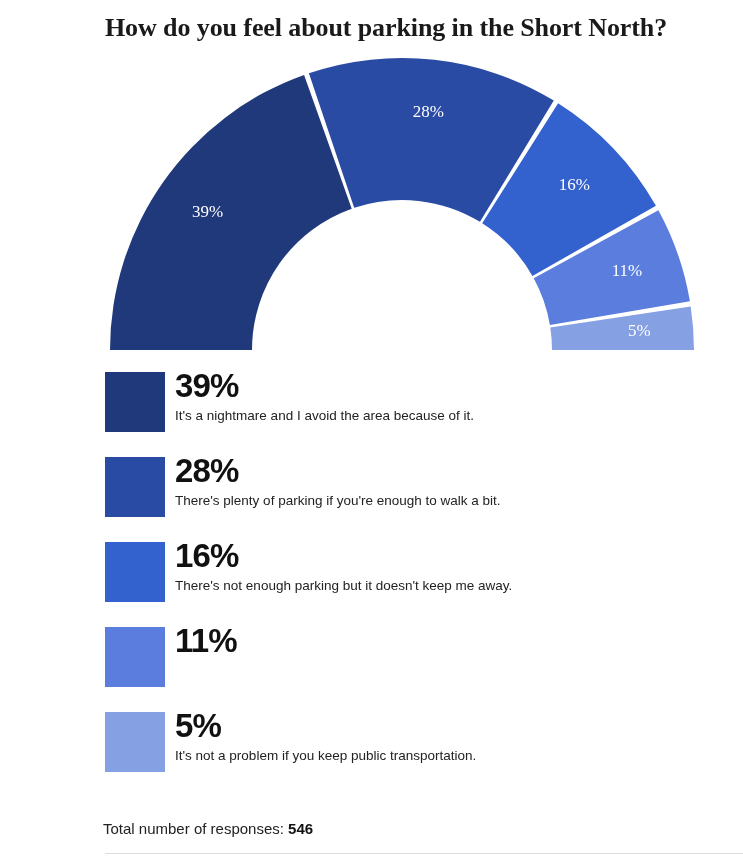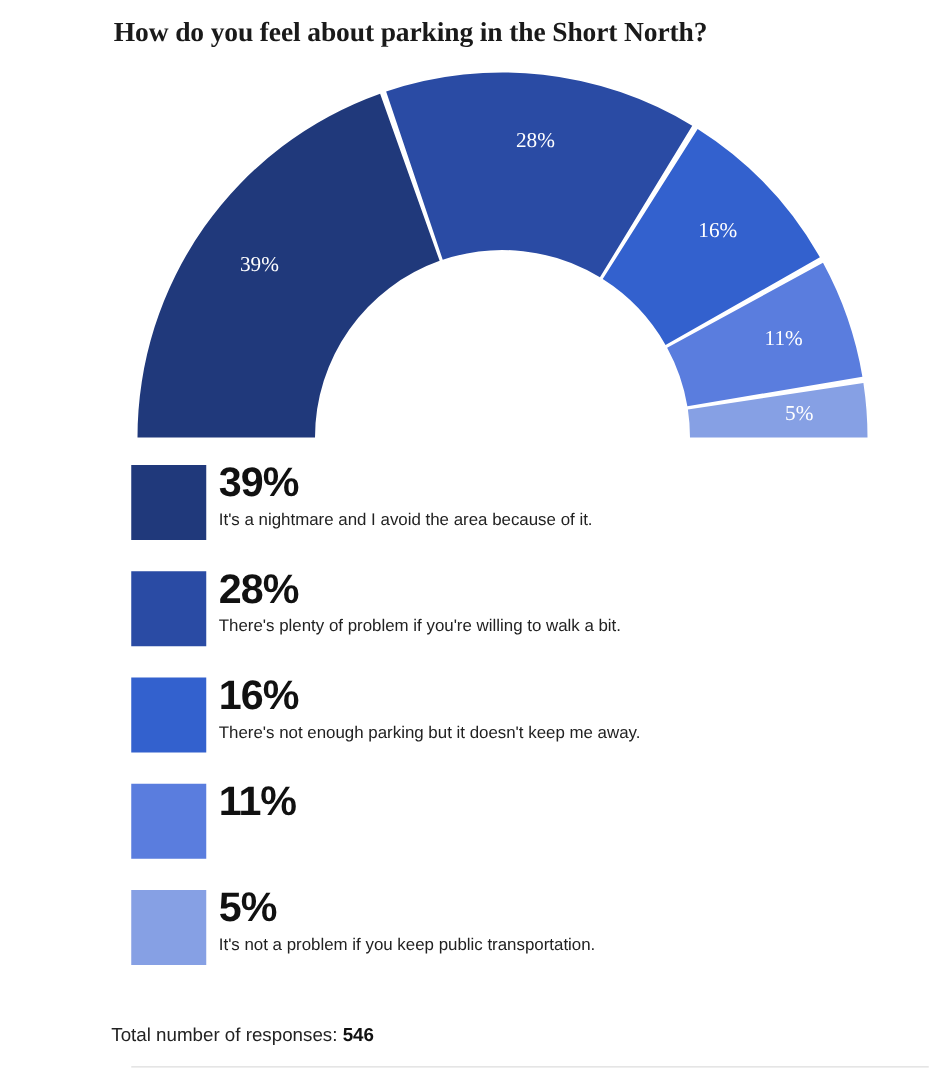--- a/index.html
+++ b/index.html
@@ -12,25 +12,25 @@
     height: 859px;
     position: relative;
     overflow: hidden;
     font-family: "Liberation Sans", sans-serif;
     -webkit-font-smoothing: antialiased;
   }
 
   
   #chart-title {
     position: absolute;
-    left: 91px;
+    left: 105px;
     top: 13px;
     width: 600px;
     font-family: "Liberation Serif", serif;
-    font-size: 22px;
+    font-size: 26px;
     font-weight: bold;
     color: #1a1a1a;
     letter-spacing: -0.1px;
     white-space: nowrap;
   }
 
   
   #donut-wrap {
     position: absolute;
     left: 0px;
@@ -86,21 +86,21 @@
     font-family: "Liberation Sans", sans-serif;
     font-size: 13.5px;
     line-height: 18px;
     color: #222222;
     margin-top: 3px;
   }
 
   
   #footer-total {
     position: absolute;
-    left: 89px;
+    left: 103px;
     top: 820px;
     font-family: "Liberation Sans", sans-serif;
     font-size: 15px;
     color: #222222;
   }
   #footer-total .total-value {
     font-weight: bold;
     color: #111111;
   }
   #footer-rule {
@@ -141,21 +141,21 @@
       <div class="legend-swatch" style="background: rgb(32, 57, 123);"></div>
       <div class="legend-text">
         <div class="legend-pct">39%</div>
         <div class="legend-desc">It's a nightmare and I avoid the area because of it.</div>
       </div>
     </div>
     <div class="legend-item">
       <div class="legend-swatch" style="background: rgb(42, 75, 164);"></div>
       <div class="legend-text">
         <div class="legend-pct">28%</div>
-        <div class="legend-desc">There's plenty of problem if you're willing to walk a bit.</div>
+        <div class="legend-desc">There's plenty of parking if you're enough to walk a bit.</div>
       </div>
     </div>
     <div class="legend-item">
       <div class="legend-swatch" style="background: rgb(51, 97, 206);"></div>
       <div class="legend-text">
         <div class="legend-pct">16%</div>
         <div class="legend-desc">There's not enough parking but it doesn't keep me away.</div>
       </div>
     </div>
     <div class="legend-item">

